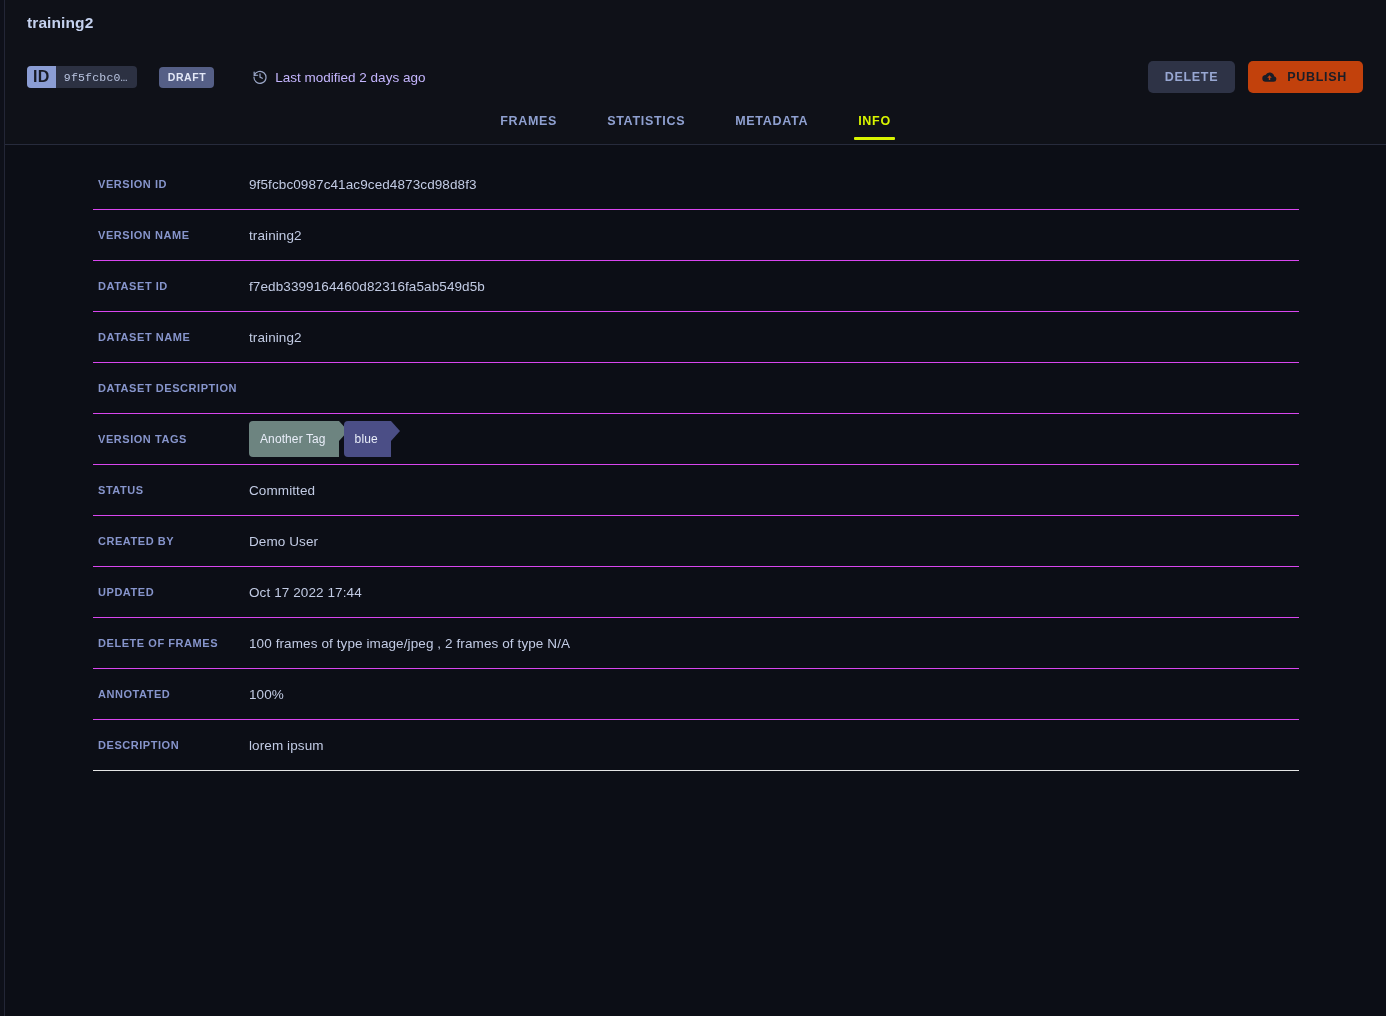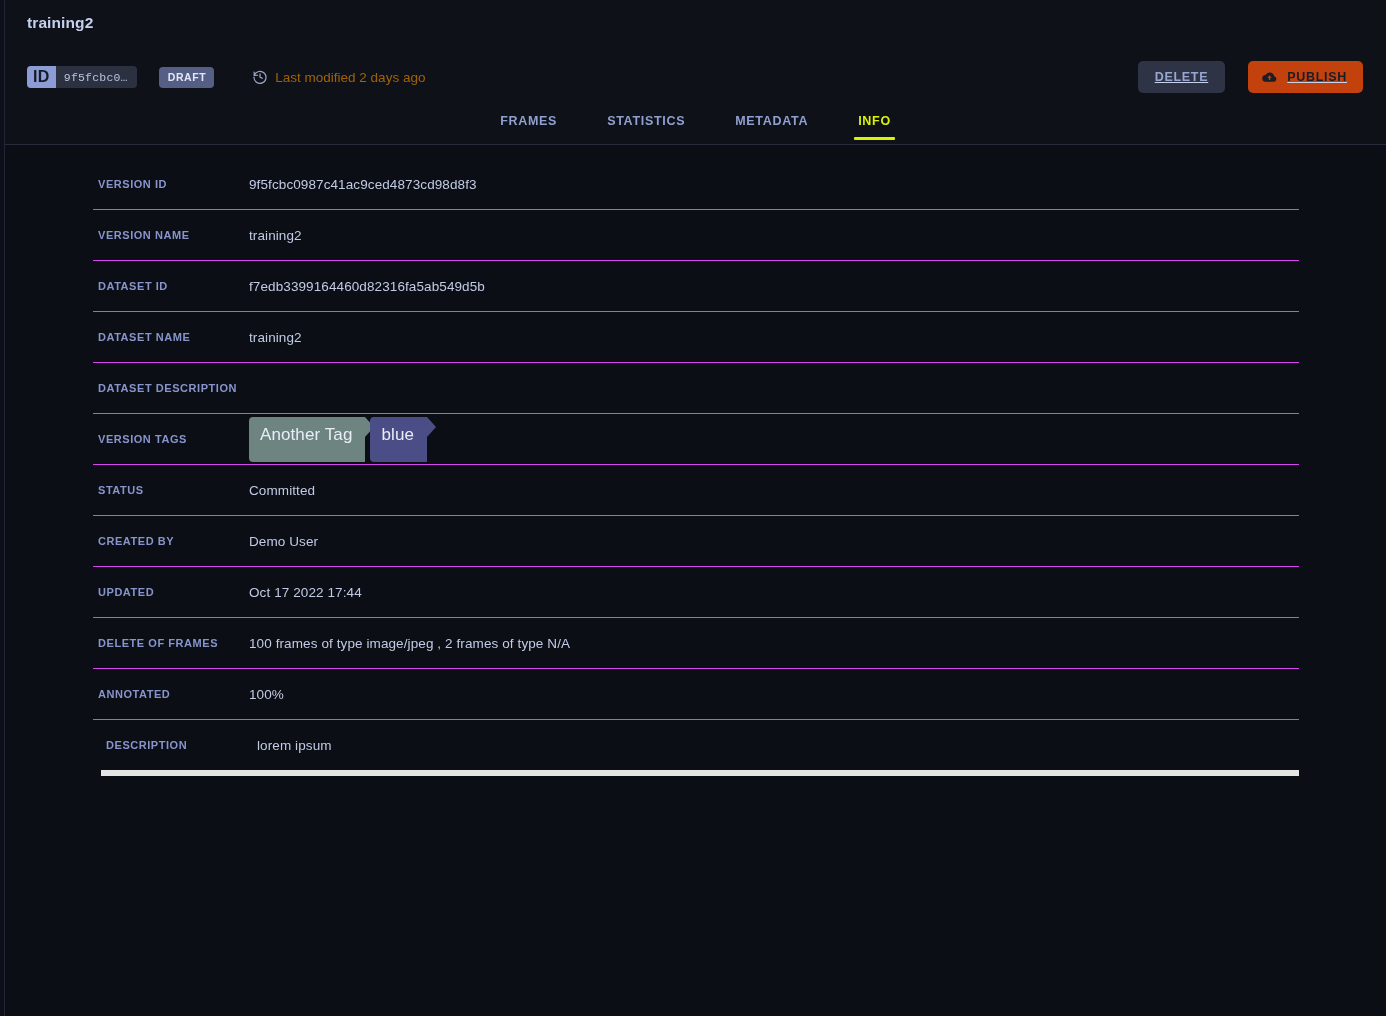--- a/index.html
+++ b/index.html
@@ -96,38 +96,37 @@
     font-weight: bold;
     letter-spacing: 0.6px;
     border-radius: 4px;
     padding: 4px 8px 4px 9px;
     line-height: 13px;
   }
   .modified {
     margin-left: 38px;
     display: flex;
     align-items: center;
-    color: #a16207;
+    color: #c4b5fd;
     font-size: 13.5px;
   }
   .modified .hist-icon {
     display: inline-flex;
     width: 16px;
     height: 16px;
     margin-right: 7px;
     color: #9aa6c6;
   }
   .header-actions {
     position: absolute;
     right: 23px;
     top: 61px;
     display: flex;
     align-items: center;
-    gap: 23px;
-    text-decoration: underline;
+    gap: 13px;
   }
   .btn {
     border: none;
     border-radius: 5px;
     font-size: 12.5px;
     font-weight: bold;
     letter-spacing: 0.7px;
     height: 32px;
     cursor: pointer;
     display: inline-flex;
@@ -207,22 +206,21 @@
     top: 14px;
     width: 1206px;
   }
   .info-row {
     display: flex;
     align-items: center;
     height: 50px;
     border-bottom: 1px solid #d946ef;
   }
   .info-row:last-child {
-    border-bottom: 6px solid #e5e5e5;
-    margin-left: 8px;
+    border-bottom: 1px solid #e5e5e5;
   }
   .info-label {
     width: 156px;
     flex: 0 0 156px;
     font-size: 11px;
     font-weight: bold;
     letter-spacing: 0.55px;
     color: #8795cc;
     padding-left: 5px;
     box-sizing: border-box;
@@ -239,22 +237,22 @@
   .tags {
     display: flex;
     align-items: center;
     gap: 5px;
   }
   .tag {
     position: relative;
     height: 36px;
     display: inline-flex;
     align-items: center;
-    padding: 0 13px 9px 11px;
-    font-size: 17px;
+    padding: 0 13px 0 11px;
+    font-size: 12px;
     color: #e8edf8;
     border-radius: 4px 0 0 4px;
     white-space: nowrap;
   }
   .tag::after {
     content: "";
     position: absolute;
     right: -9px;
     top: 0;
     width: 0;

